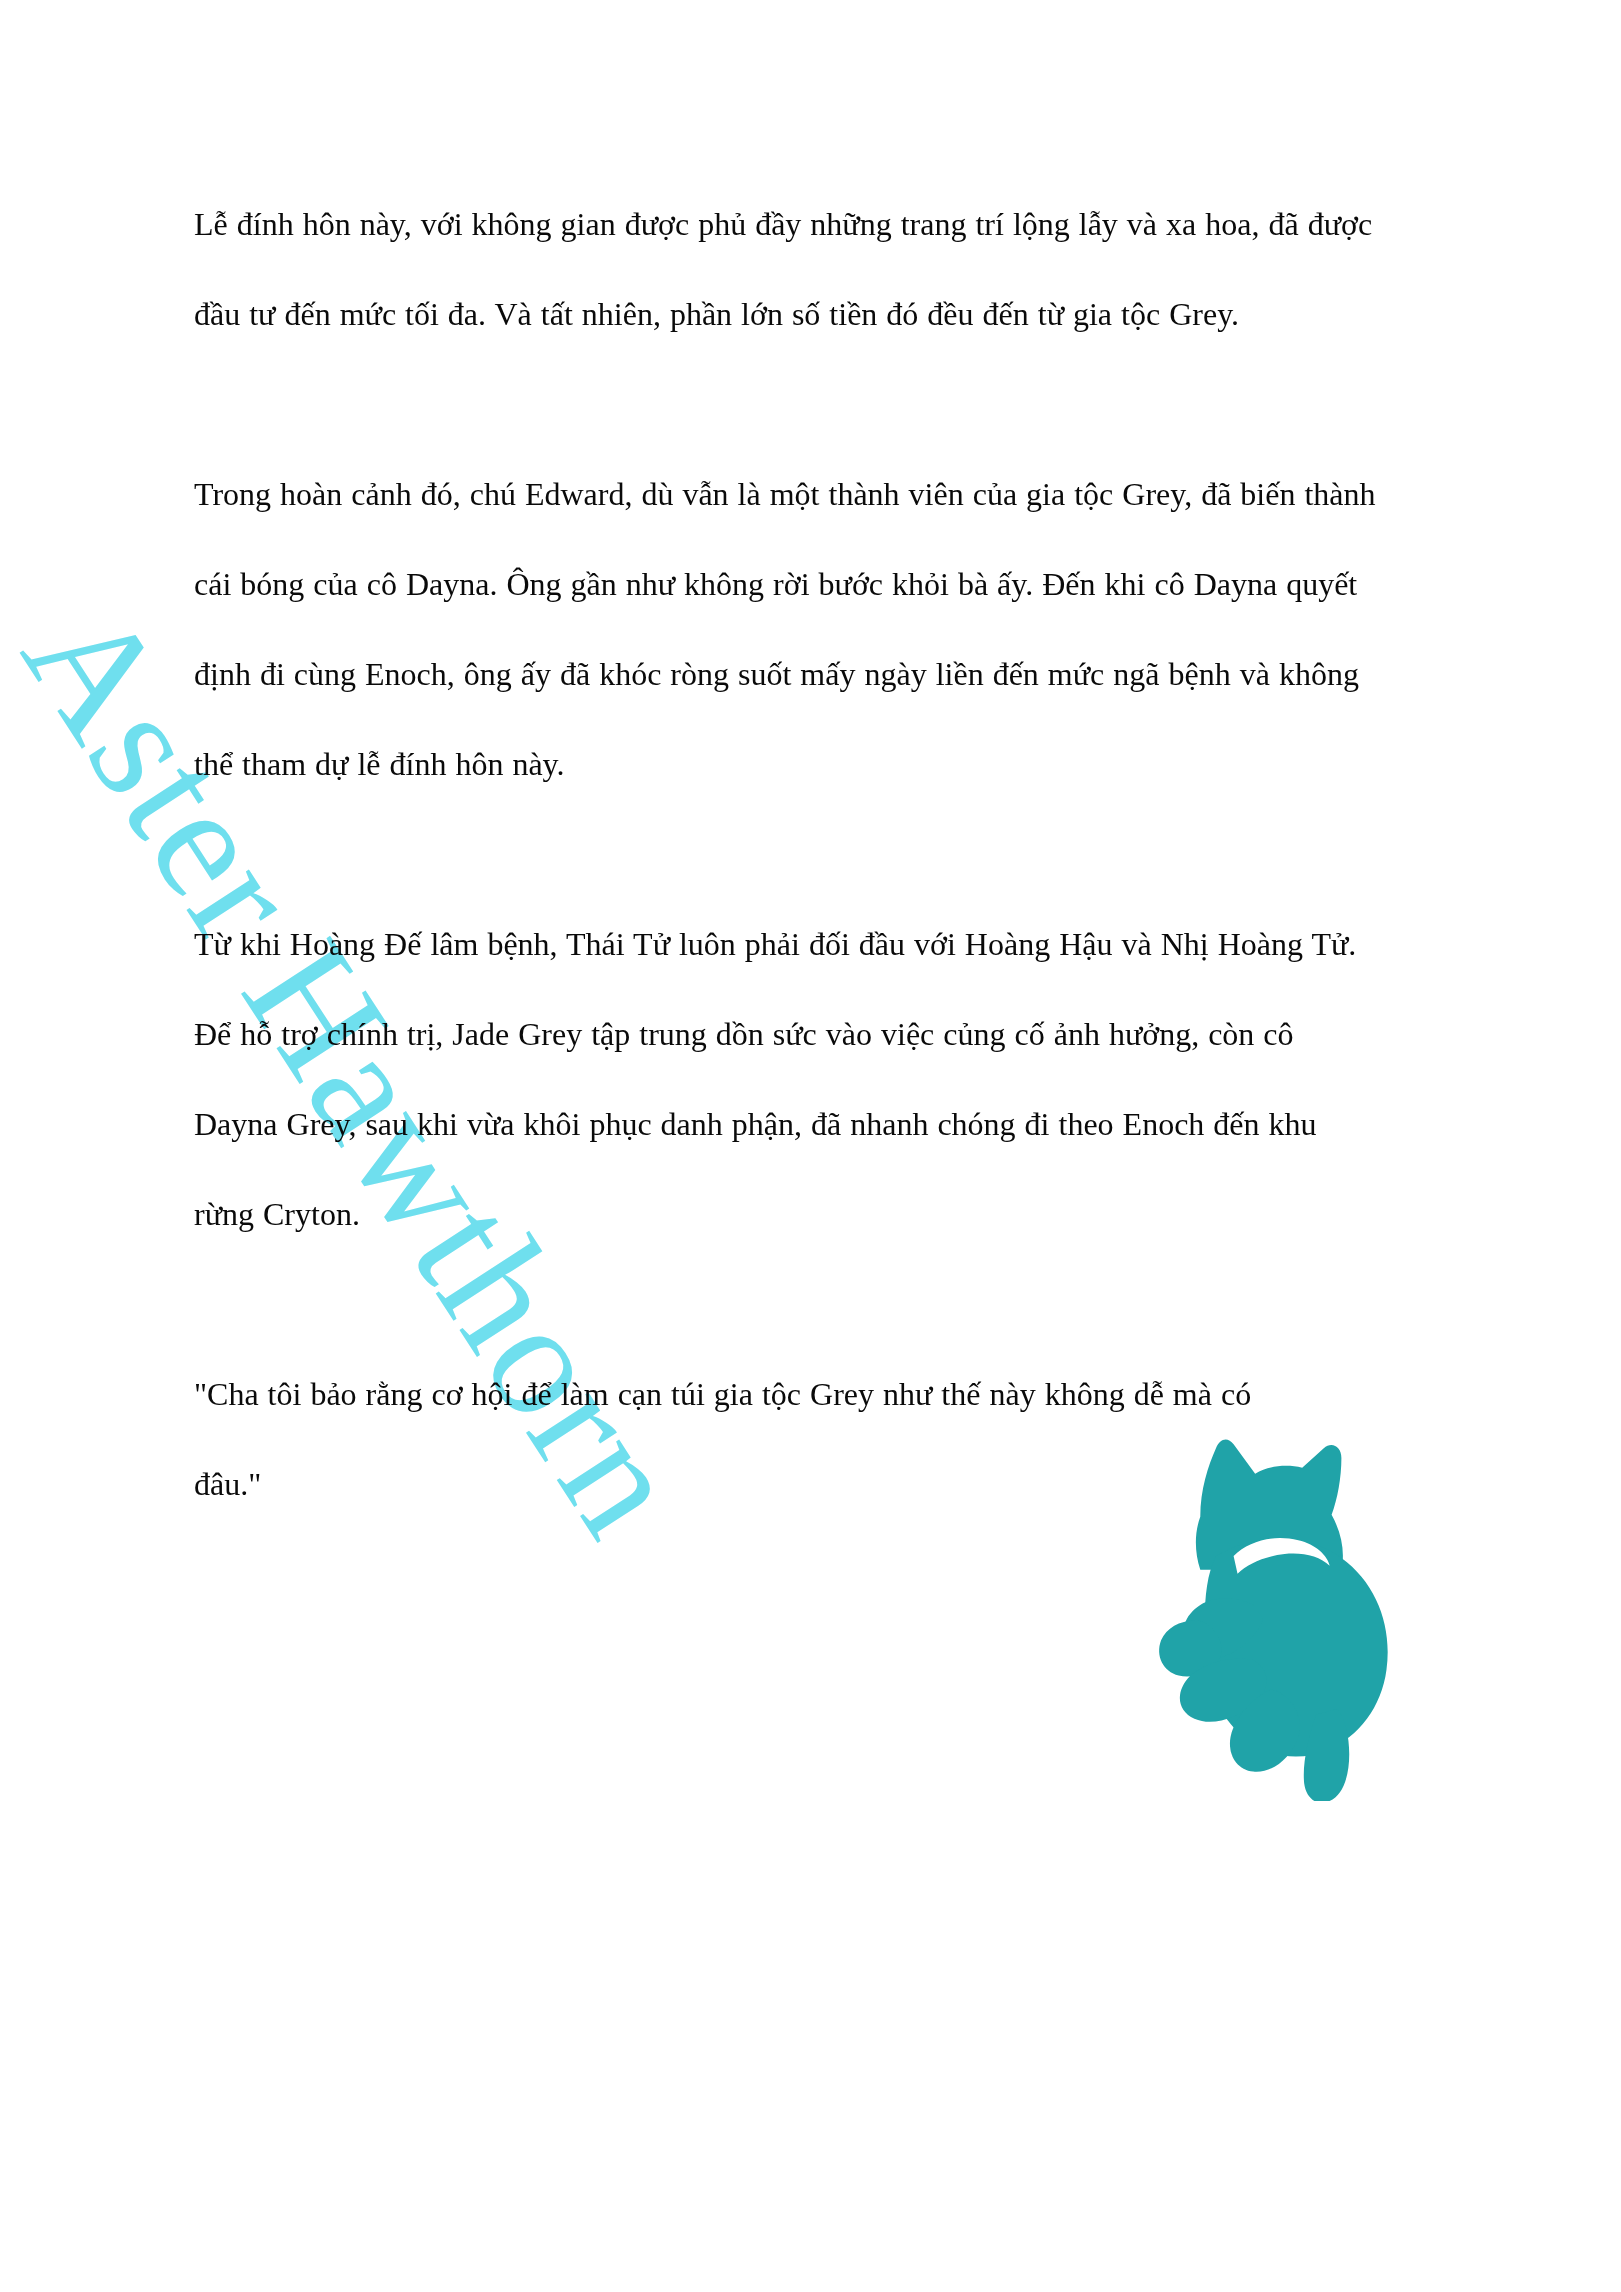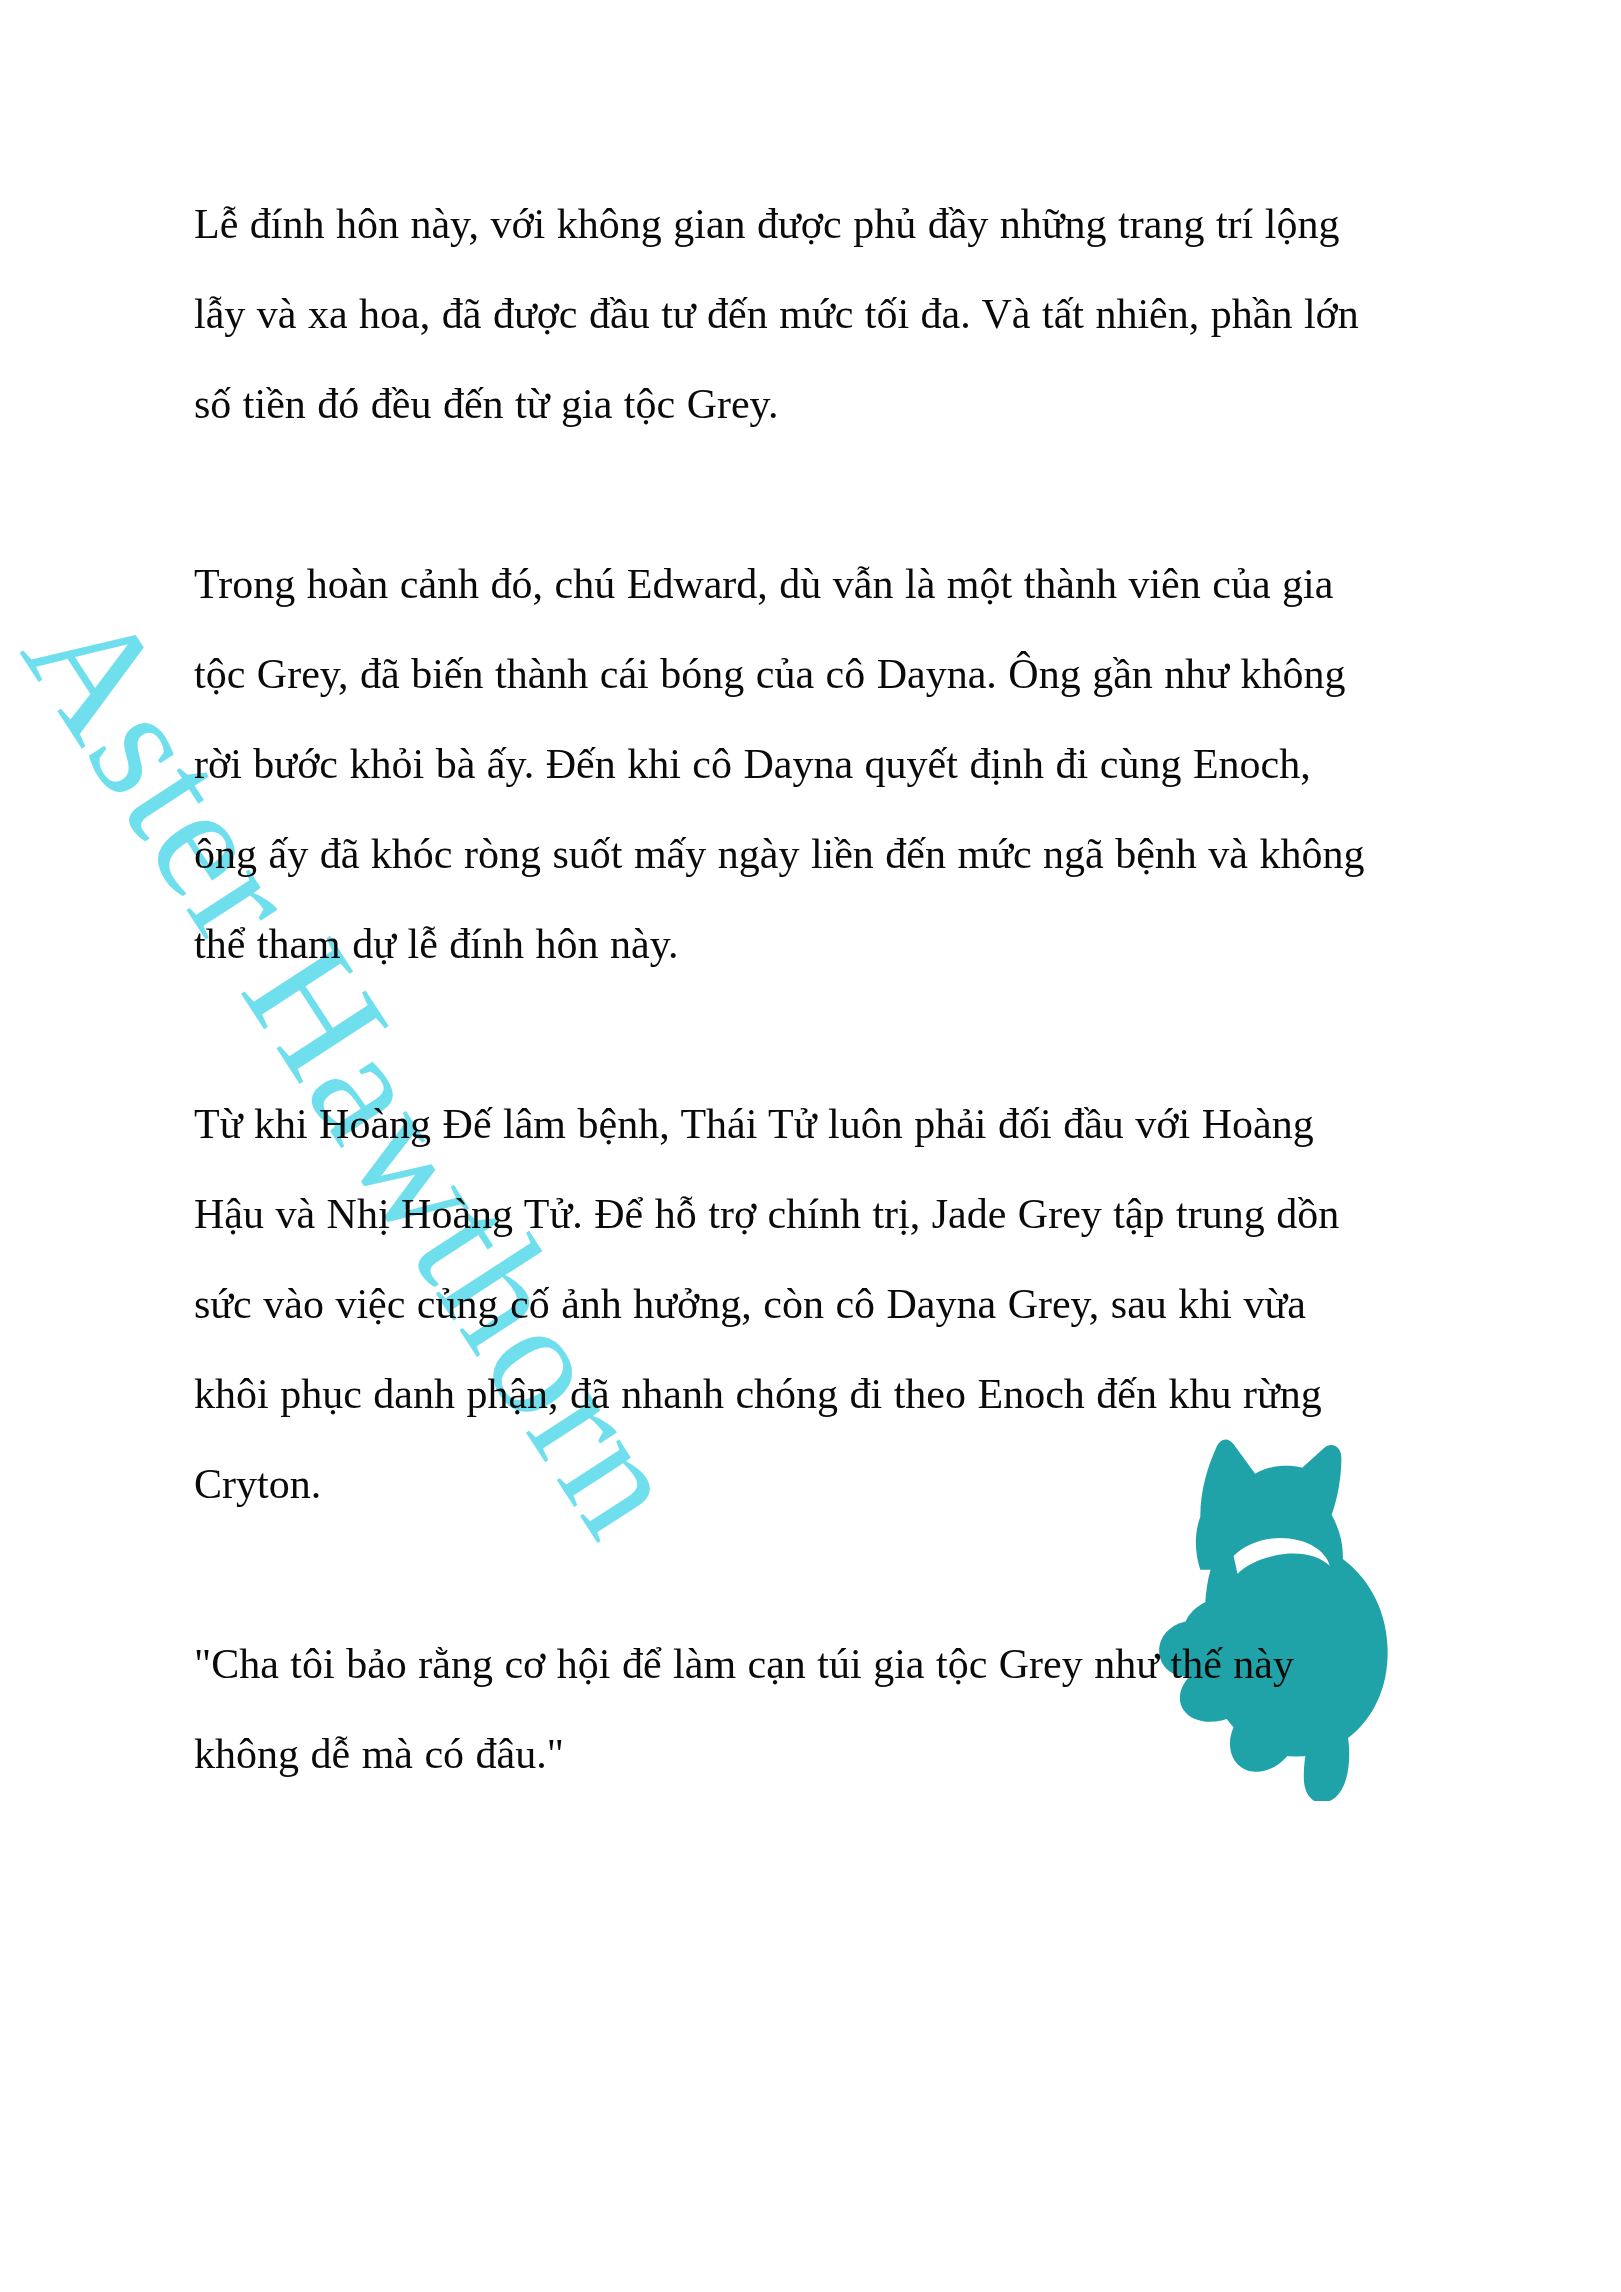--- a/index.html
+++ b/index.html
@@ -64,21 +64,21 @@
     top: 0;
     width: 1621px;
     z-index: 3;
     padding-top: 179px;
     box-sizing: border-box;
   }
 
   .para {
     margin: 0 0 0 0;
     padding: 0 240px 0 194px;
-    font-size: 42px;
+    font-size: 32px;
     line-height: 90px;
     color: #0a0a0a;
     text-align: left;
     word-spacing: 1px;
   }
 
   .para + .para {
     margin-top: 90px;
   }
 

